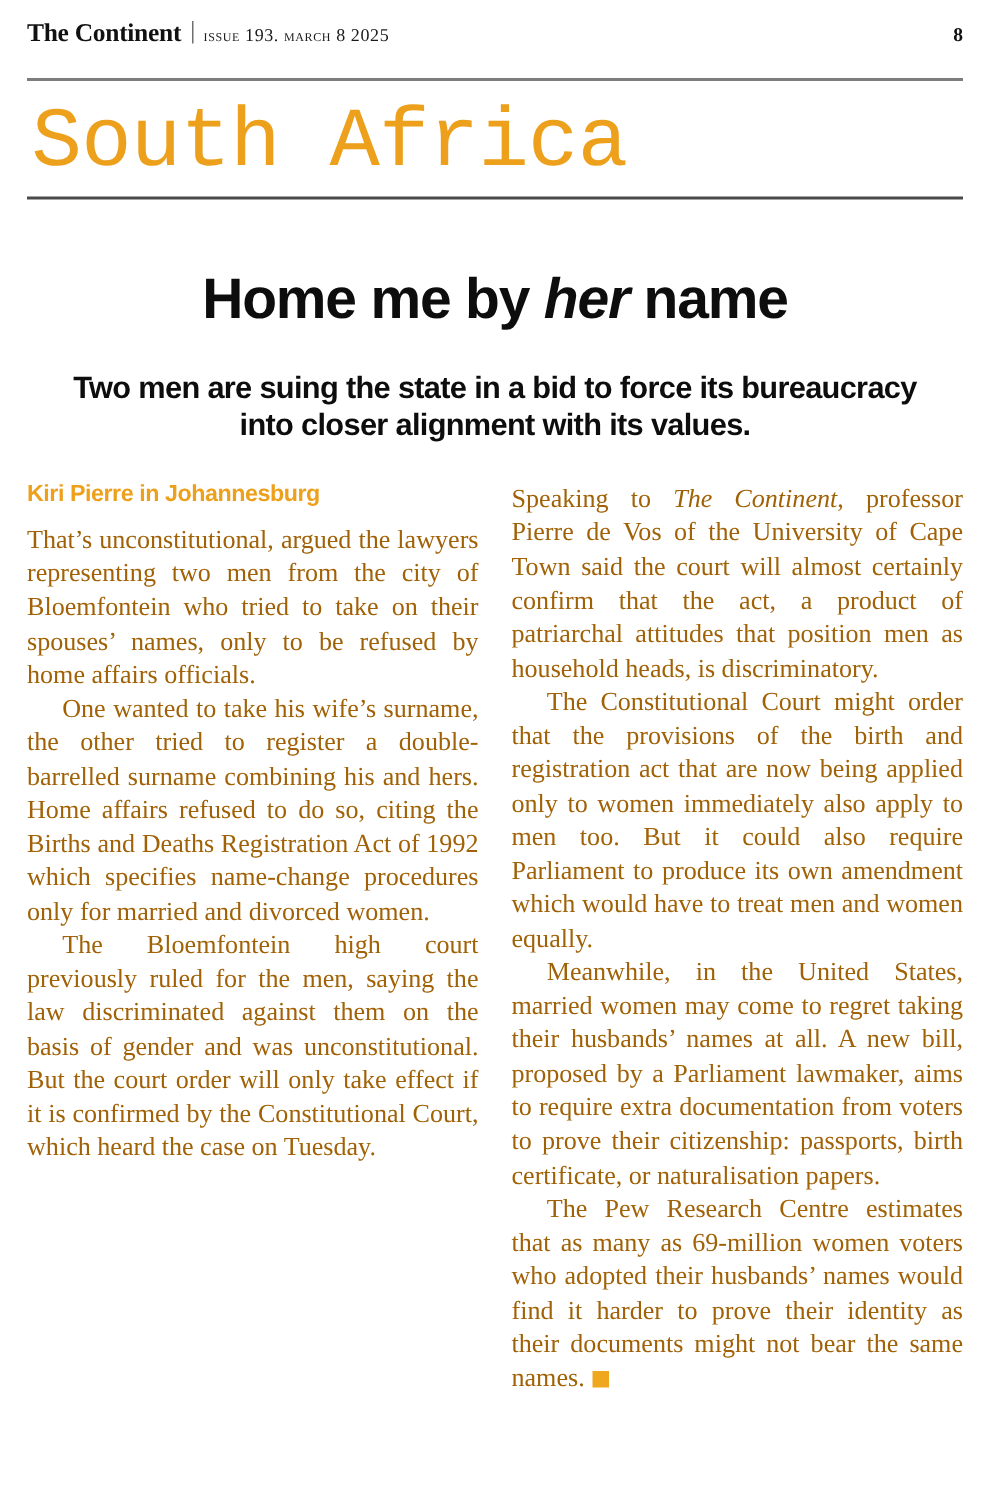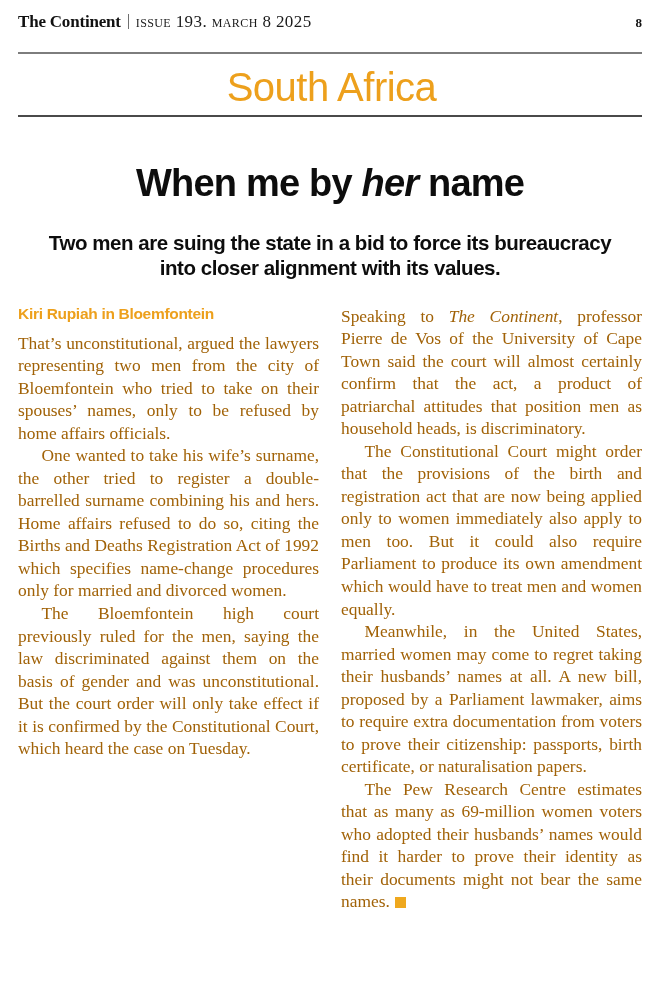--- a/index.html
+++ b/index.html
@@ -49,21 +49,21 @@
   .brand-divider {
     display: inline-block;
     width: 1px;
     height: 15px;
     background: #6f6f6f;
     position: relative;
     top: 2px;
   }
   .issue {
     font-family: "Liberation Serif", "DejaVu Serif", serif;
-    font-size: 17px;
+    font-size: 12px;
     font-variant: small-caps;
     text-transform: lowercase;
     letter-spacing: 0.4px;
     color: #1a1a1a;
     white-space: nowrap;
   }
   .folio {
     font-family: "Liberation Serif", "DejaVu Serif", serif;
     font-weight: bold;
     font-size: 13px;
@@ -78,27 +78,26 @@
   }
   .rule-top { margin-top: 10px; }
   .rule-under-title {
     height: 2px;
     background: #4a4a4a;
     margin-top: 2px;
   }
 
   
   .section-title {
-    font-family: Liberation Sans, sans-serif;
-    font-size: 40px;
+    font-family: Liberation Mono, monospace;
+    font-size: 56px;
     line-height: 1.02;
     color: #eda01c;
     padding: 13px 0 5px 3px;
     letter-spacing: -0.5px;
-    text-align: center;
   }
 
   
   .headline-block {
     text-align: center;
     padding: 22px 10px 0 10px;
   }
   .headline {
     font-family: "Liberation Sans", "DejaVu Sans", sans-serif;
     font-weight: bold;
@@ -188,28 +187,28 @@
     <span class="folio">8</span>
   </div>
 
   <div class="rule rule-top"></div>
 
   <div class="section-title">South Africa</div>
 
   <div class="rule rule-under-title"></div>
 
   <div class="headline-block">
-    <h1 class="headline"><span>When me by </span><span class="em">her</span><span> name</span></h1>
+    <h1 class="headline"><span>Home me by </span><span class="em">her</span><span> name</span></h1>
     <div class="standfirst">Two men are suing the state in a bid to force its bureaucracy into closer alignment with its values.</div>
   </div>
 
   <div class="columns">
 
     <div class="col">
-      <div class="byline">Kiri Rupiah in Bloemfontein</div>
+      <div class="byline">Kiri Pierre in Johannesburg</div>
       <p class="body">That’s unconstitutional, argued the lawyers representing two men from the city of Bloemfontein who tried to take on their spouses’ names, only to be refused by home affairs officials.</p>
       <p class="body">One wanted to take his wife’s surname, the other tried to register a double-barrelled surname combining his and hers. Home affairs refused to do so, citing the Births and Deaths Registration Act of 1992 which specifies name-change procedures only for married and divorced women.</p>
       <p class="body">The Bloemfontein high court previously ruled for the men, saying the law discriminated against them on the basis of gender and was unconstitutional. But the court order will only take effect if it is confirmed by the Constitutional Court, which heard the case on Tuesday.</p>
     </div>
 
     <div class="col">
       <p class="body"><span>Speaking to </span><span class="em">The Continent</span><span>, professor Pierre de Vos of the University of Cape Town said the court will almost certainly confirm that the act, a product of patriarchal attitudes that position men as household heads, is discriminatory.</span></p>
       <p class="body">The Constitutional Court might order that the provisions of the birth and registration act that are now being applied only to women immediately also apply to men too. But it could also require Parliament to produce its own amendment which would have to treat men and women equally.</p>
       <p class="body">Meanwhile, in the United States, married women may come to regret taking their husbands’ names at all. A new bill, proposed by a Parliament lawmaker, aims to require extra documentation from voters to prove their citizenship: passports, birth certificate, or naturalisation papers.</p>
       <p class="body"><span>The Pew Research Centre estimates that as many as 69-million women voters who adopted their husbands’ names would find it harder to prove their identity as their documents might not bear the same names.</span><span class="endmark"></span></p>

